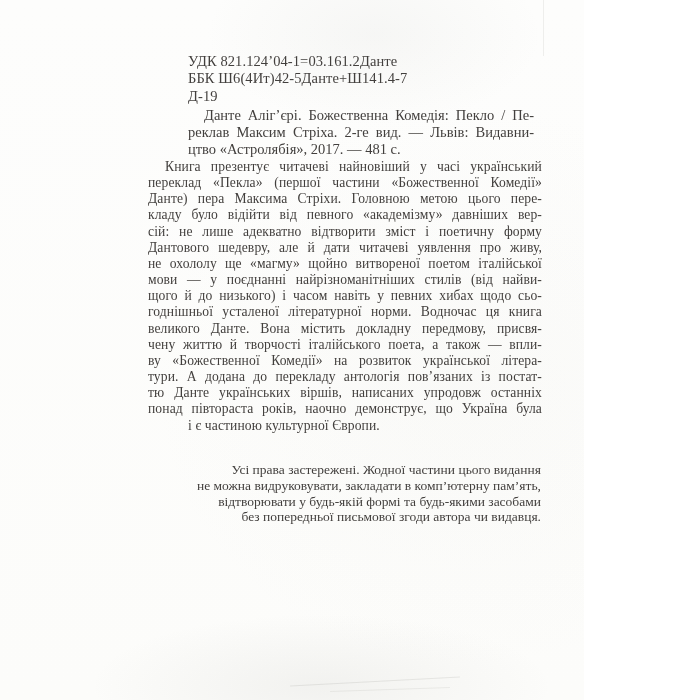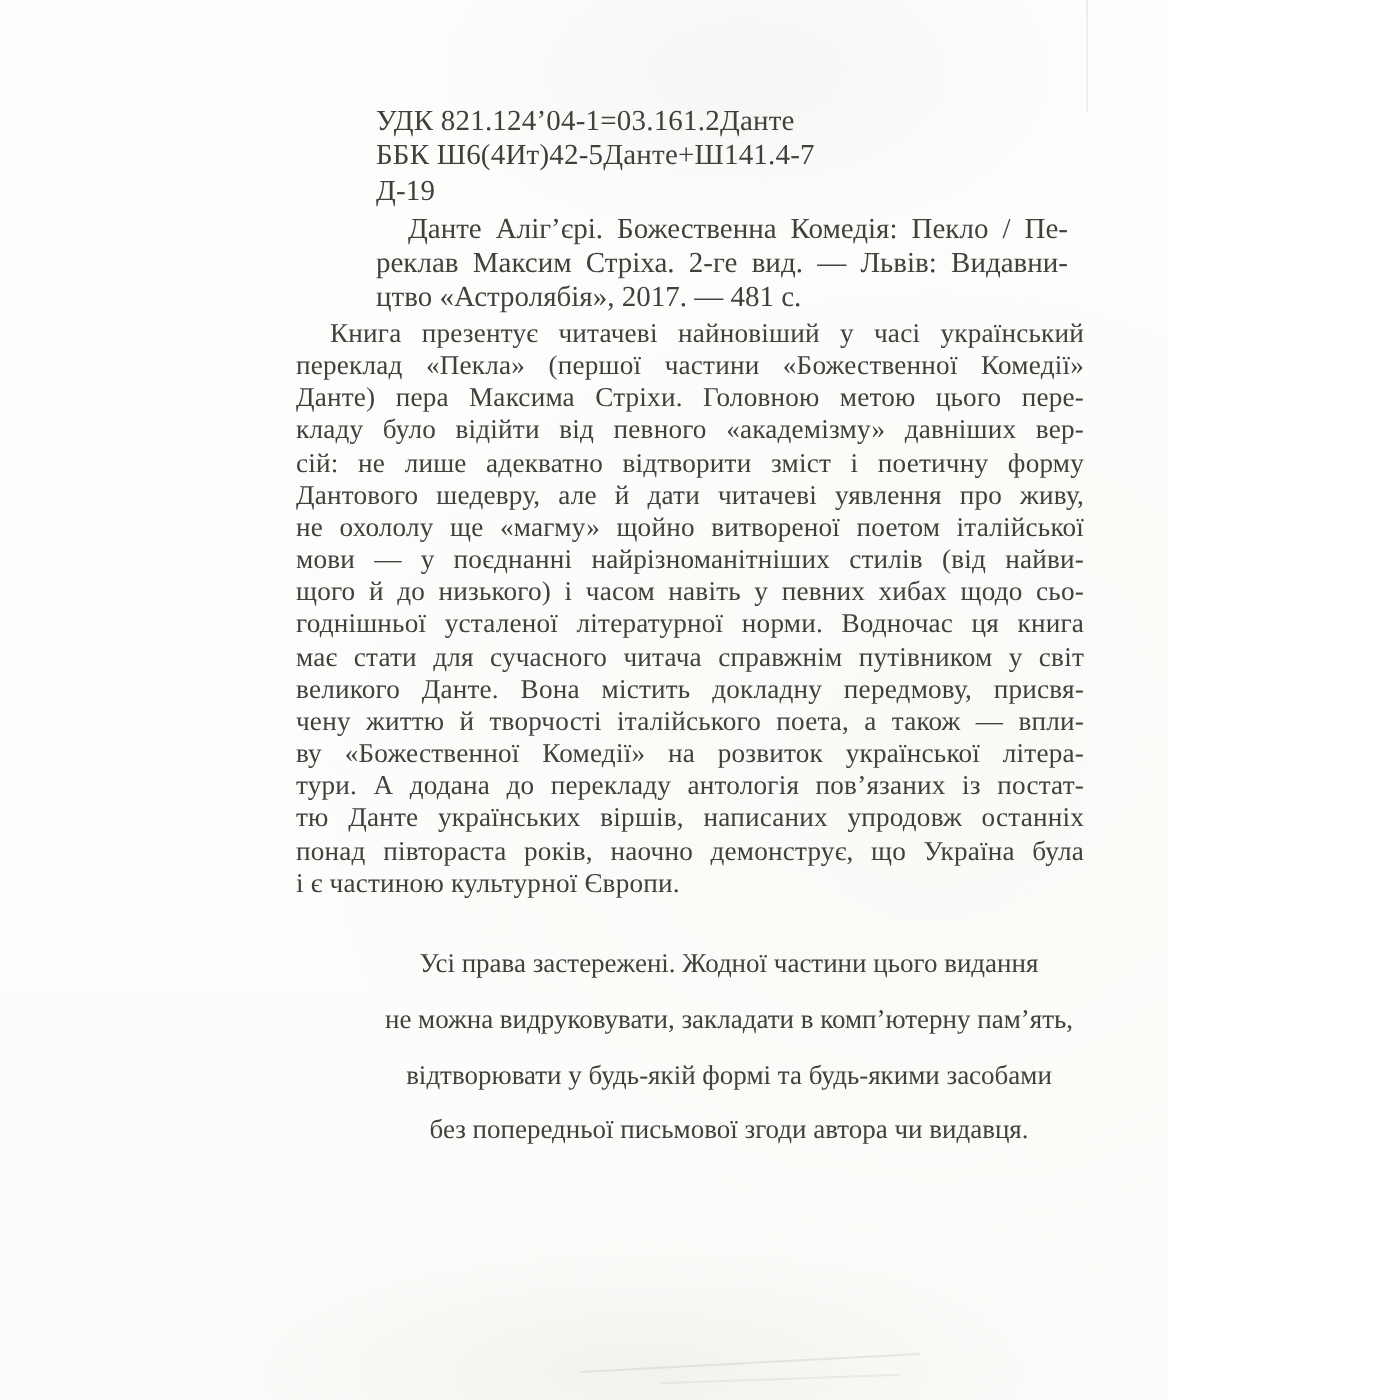--- a/index.html
+++ b/index.html
@@ -46,25 +46,25 @@
   
   .annotation {
     left: 148px; top: 159px;
     width: 394px;
     font-size: 13.6px;
     line-height: 16.15px;
     letter-spacing: 0.1px;
   }
   .annotation div { text-align: justify; text-align-last: justify; white-space: nowrap; }
   .annotation div:first-child { text-indent: 17px; }
-  .annotation div:last-child { text-align-last: left; }
+  .annotation div:last-child { text-align-last: left; margin-left: 40px; }
 
   
   .centered { left: 188px; width: 353px; font-size: 13.5px; }
-  .centered div { text-align: center; margin-top: 12px; }
+  .centered div { text-align: right; }
   .rights  { top: 462px; line-height: 15.8px; }
   .credits { top: 537px; line-height: 15.7px; }
 
   .isbn {
     left: 188px; top: 610px;
     font-size: 15px;
     letter-spacing: 0.3px;
   }
 
   
@@ -94,21 +94,20 @@
       <div>Книга презентує читачеві найновіший у часі український</div>
       <div>переклад «Пекла» (першої частини «Божественної Комедії»</div>
       <div>Данте) пера Максима Стріхи. Головною метою цього пере-</div>
       <div>кладу було відійти від певного «академізму» давніших вер-</div>
       <div>сій: не лише адекватно відтворити зміст і поетичну форму</div>
       <div>Дантового шедевру, але й дати читачеві уявлення про живу,</div>
       <div>не охололу ще «магму» щойно витвореної поетом італійської</div>
       <div>мови — у поєднанні найрізноманітніших стилів (від найви-</div>
       <div>щого й до низького) і часом навіть у певних хибах щодо сьо-</div>
       <div>годнішньої усталеної літературної норми. Водночас ця книга</div>
-      <div>має стати для сучасного читача справжнім путівником у світ</div>
       <div>великого Данте. Вона містить докладну передмову, присвя-</div>
       <div>чену життю й творчості італійського поета, а також — впли-</div>
       <div>ву «Божественної Комедії» на розвиток української літера-</div>
       <div>тури. А додана до перекладу антологія пов’язаних із постат-</div>
       <div>тю Данте українських віршів, написаних упродовж останніх</div>
       <div>понад півтораста років, наочно демонструє, що Україна була</div>
       <div>і є частиною культурної Європи.</div>
     </div>
 
   <div class="block centered rights">

